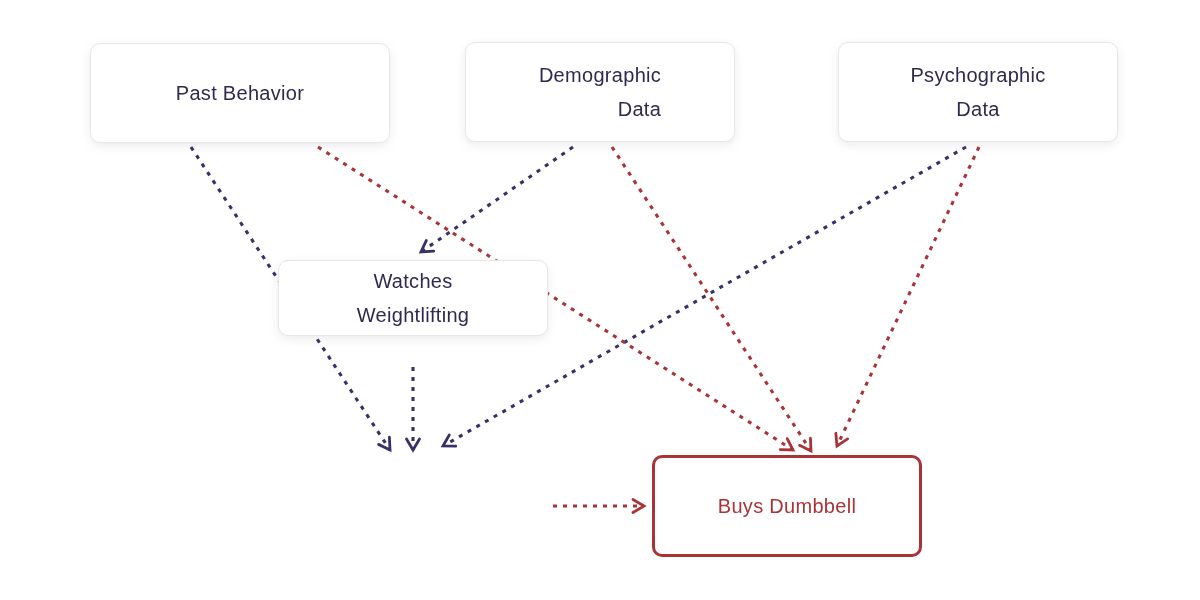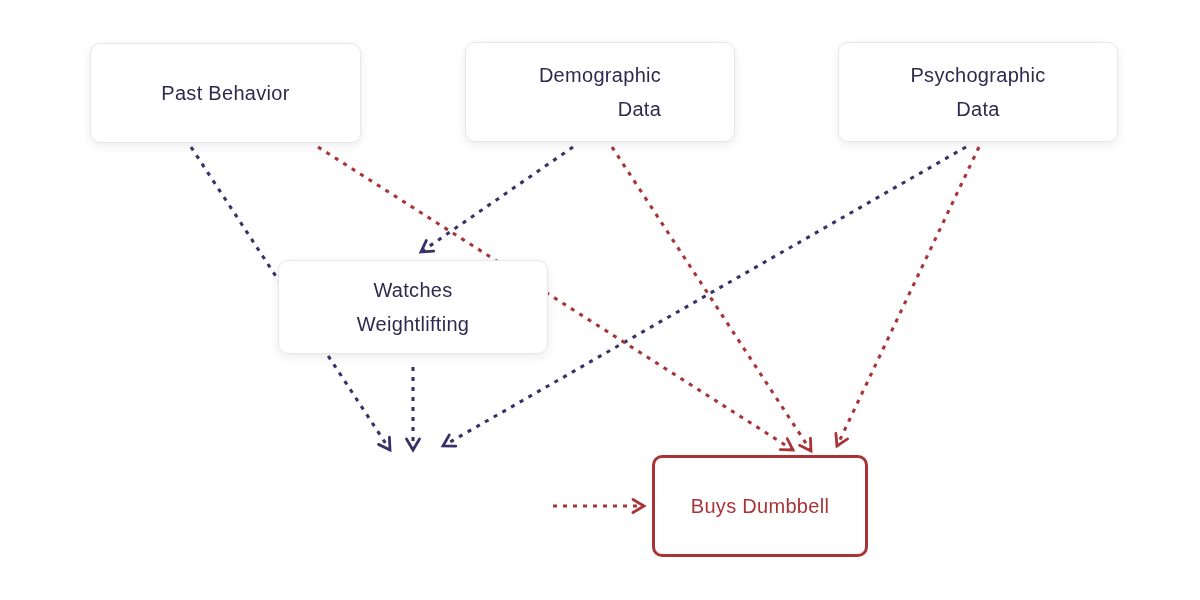--- a/index.html
+++ b/index.html
@@ -46,32 +46,32 @@
     border-radius: 10px;
     box-shadow: 0 3px 10px rgba(120,120,140,0.14);
     color: var(--text-dark, #2e2a4f);
     font-size: 20px;
     font-weight: 500;
     letter-spacing: 0.3px;
     line-height: 1.7;
   }
   .node .label { white-space: pre-line; }
 
-  .n-past  { left: 90px;  top: 43px;  width: 271px; height: 100px; text-align: center; }
+  .n-past  { left: 90px;  top: 43px;  width: 300px; height: 100px; text-align: center; }
   .n-demo  { left: 465px; top: 42px;  width: 270px; height: 100px; text-align: right; }
   .n-psy   { left: 838px; top: 42px;  width: 280px; height: 100px; }
-  .n-ww    { left: 278px; top: 260px; width: 270px; height: 94px; }
+  .n-ww    { left: 278px; top: 260px; width: 270px; height: 76px; }
 
   .n-exposed {
     left: 278px; top: 455px; width: 270px; height: 102px;
     border: 4px solid var(--navy, #383169);
     box-shadow: none;
   }
   .n-buys {
-    left: 652px; top: 455px; width: 216px; height: 102px;
+    left: 652px; top: 455px; width: 270px; height: 102px;
     border: 3px solid var(--red, #a93438);
     color: var(--red, #a93438);
     box-shadow: none;
   }
 </style>
 </head>
 <body>
 
 <div class="canvas">
 

